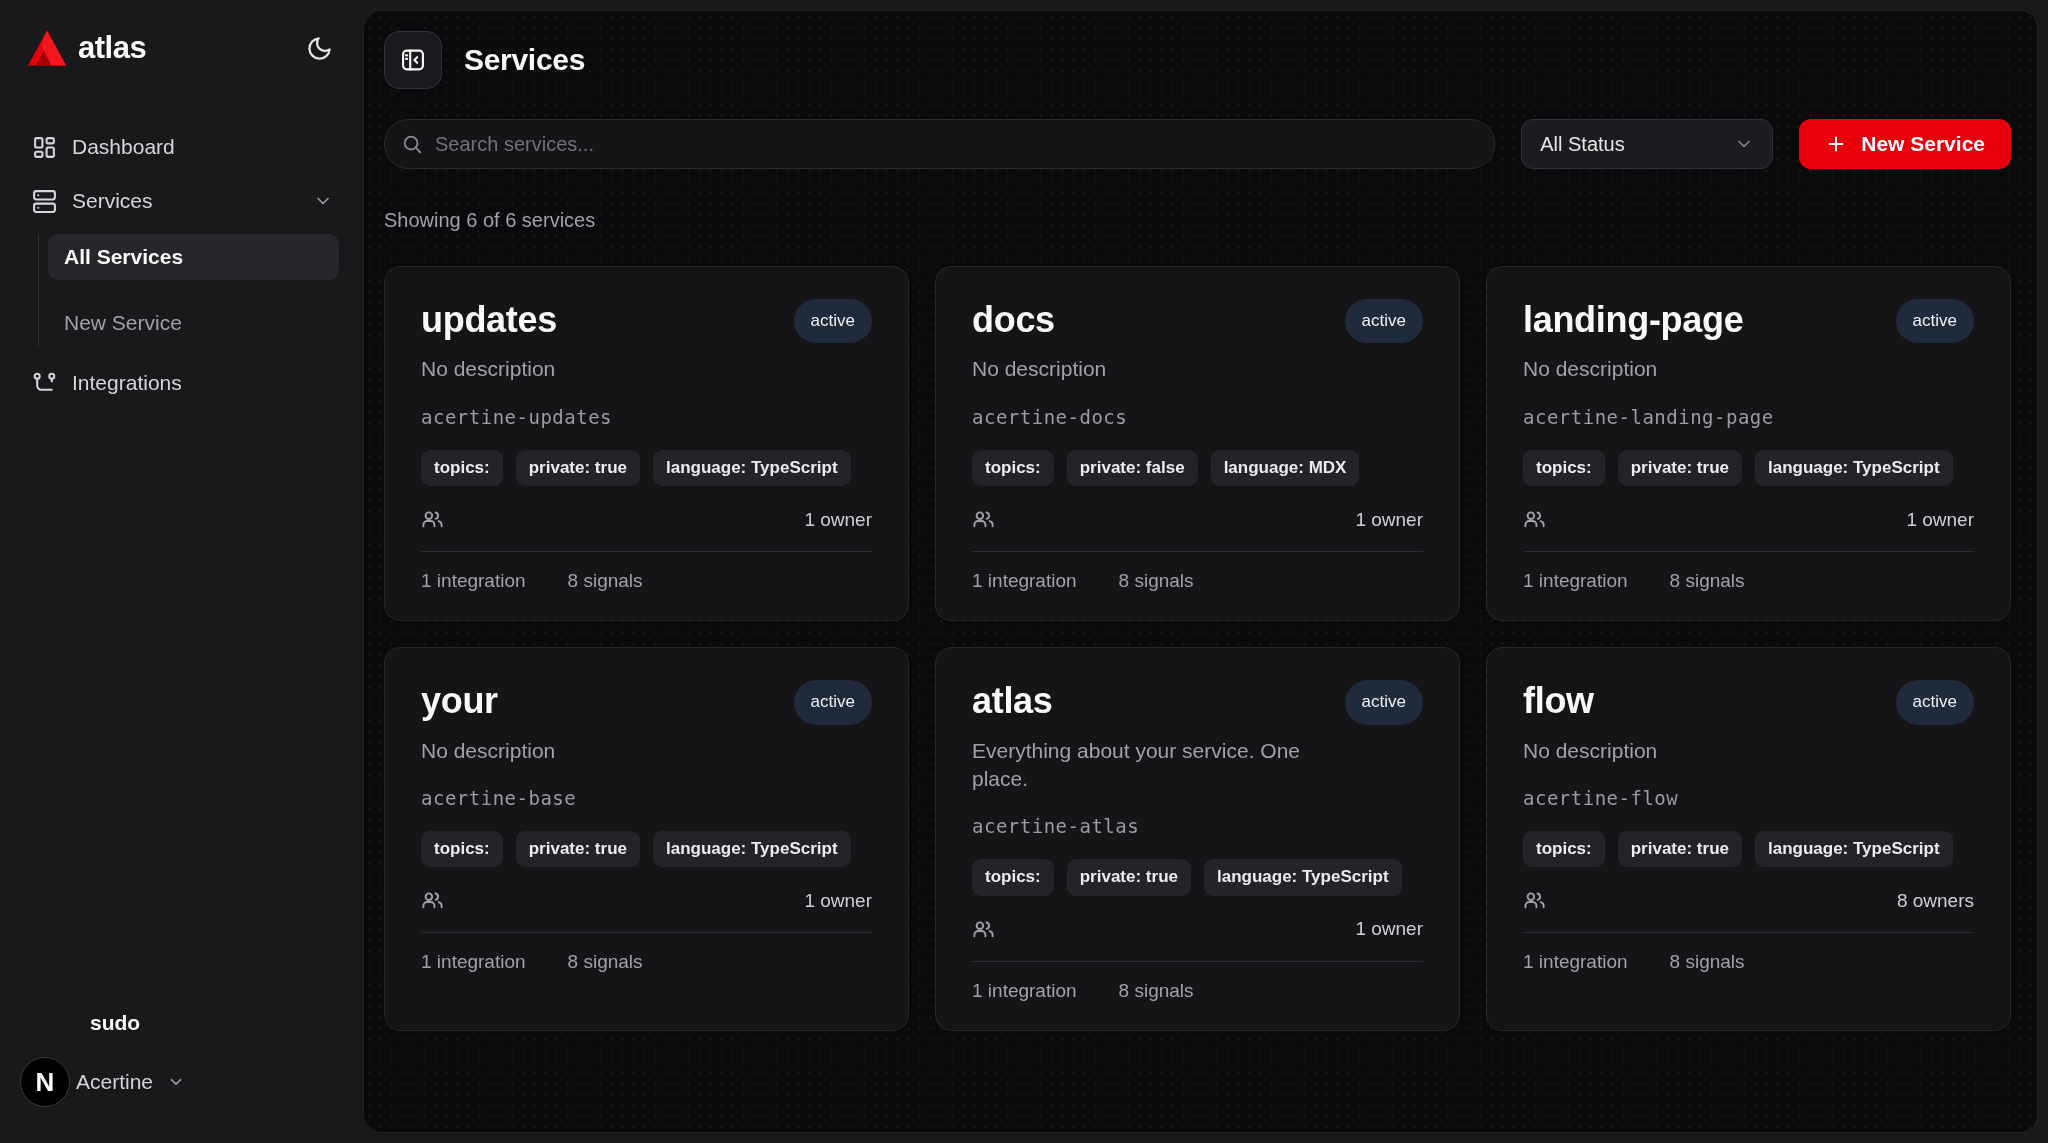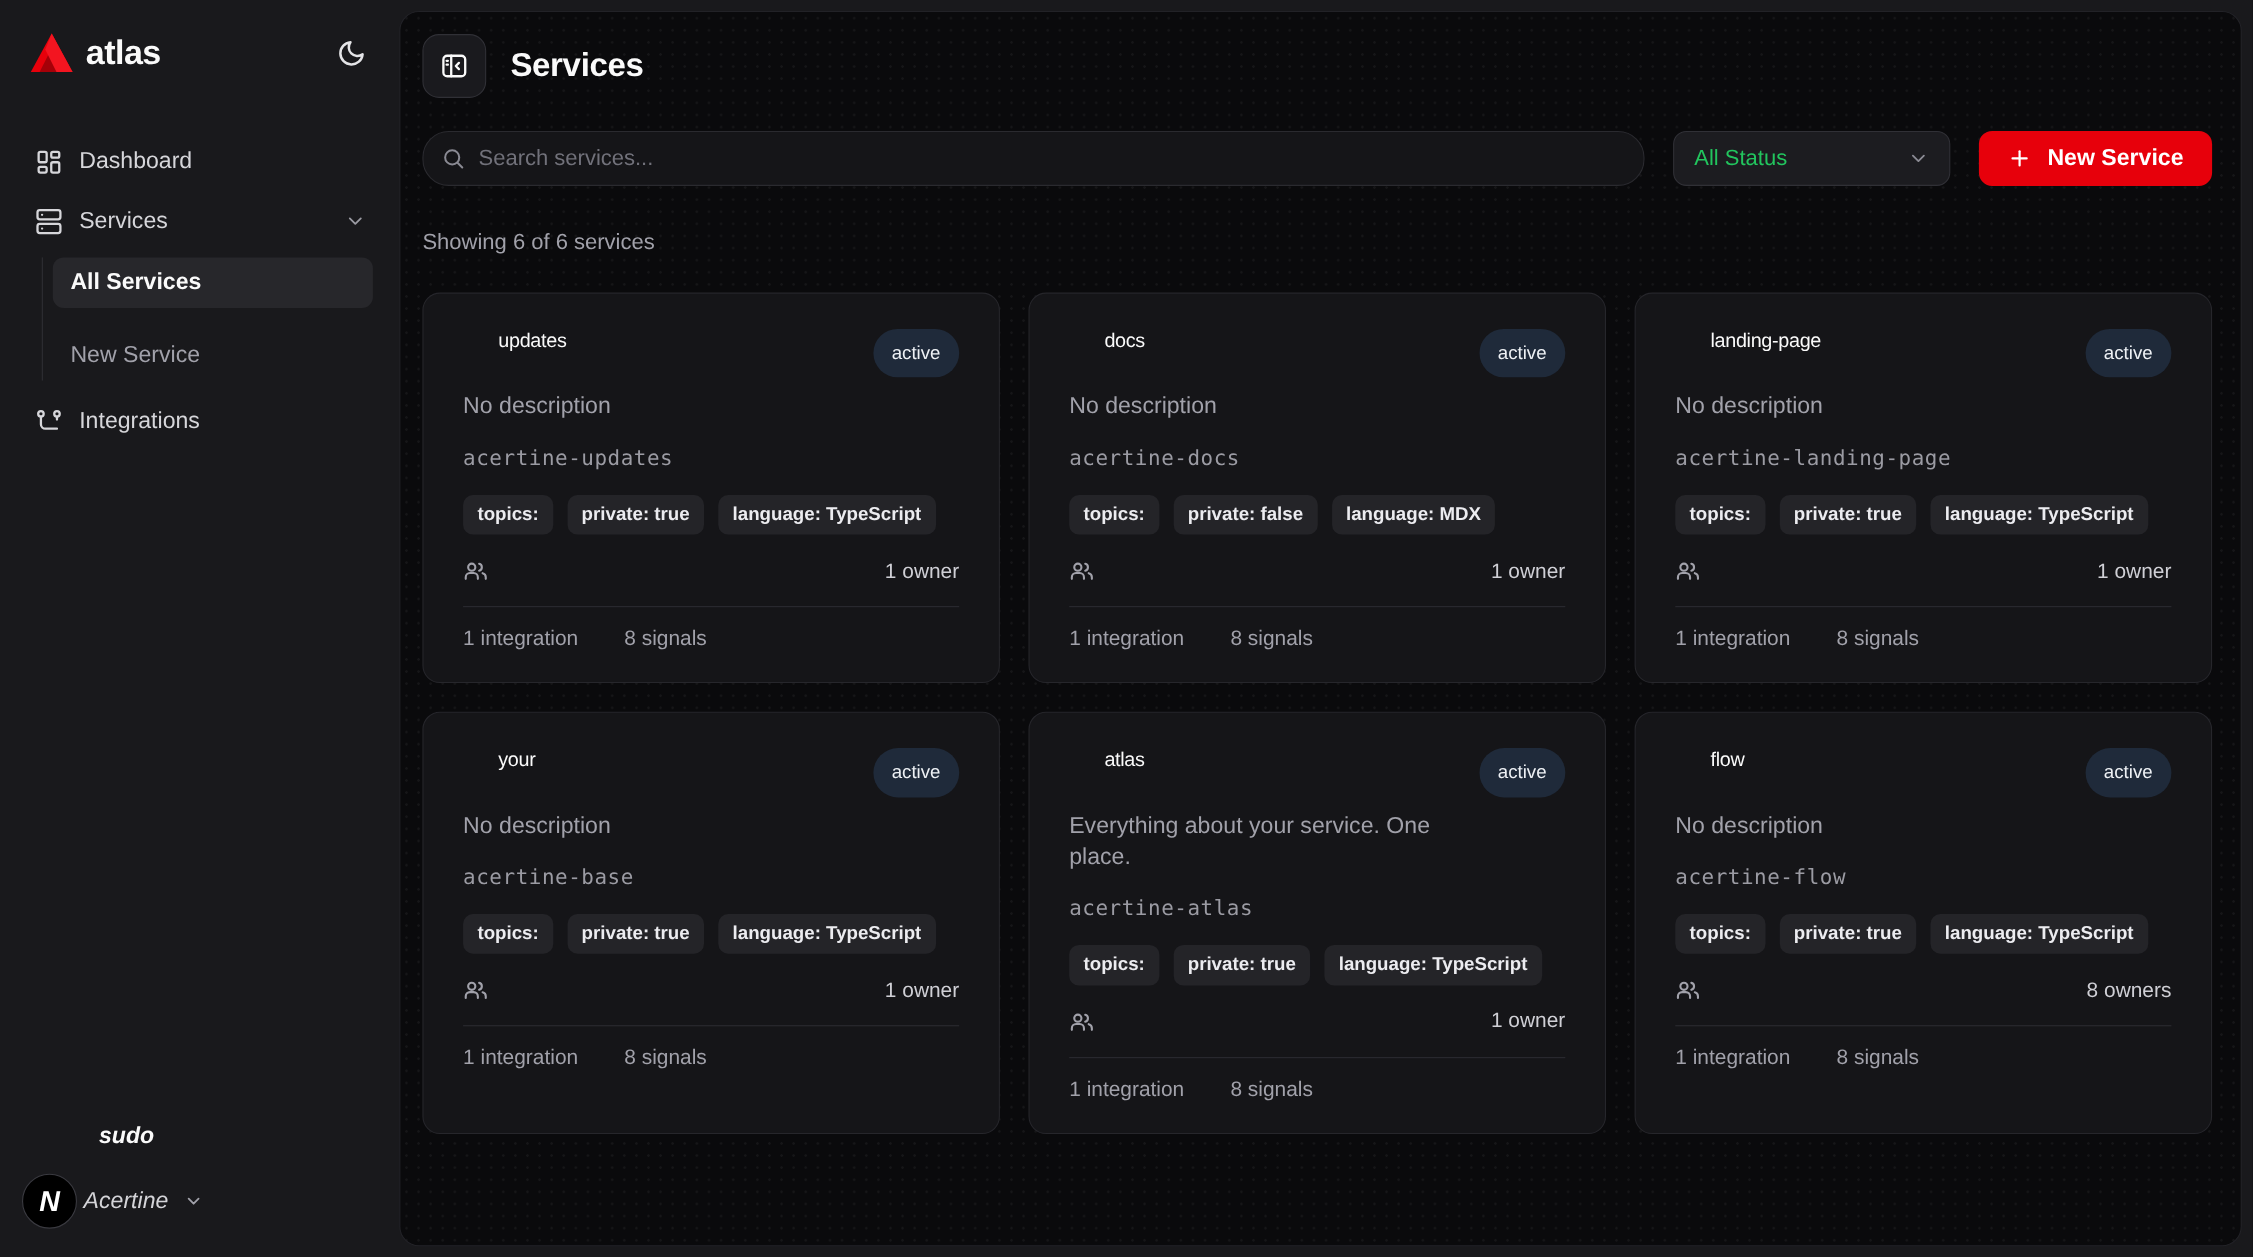--- a/index.html
+++ b/index.html
@@ -44,21 +44,21 @@
   .nav-item .chev{margin-left:auto;color:#9a9aa2;}
   .sub-list{
     margin:2px 0 6px 12px;padding-left:9px;border-left:1.5px solid #2e2e33;
     display:flex;flex-direction:column;gap:20px;
   }
   .sub-item{
     height:46px;display:flex;align-items:center;border-radius:10px;
     padding:0 16px;font-size:21px;color:var(--text-secondary);cursor:pointer;
   }
   .sub-item.active{background:#27272b;color:var(--text-primary);font-weight:700;}
-  .sidebar-footer{position:absolute;left:20px;right:24px;bottom:26px;font-style:italic;}
+  .sidebar-footer{position:absolute;left:20px;right:24px;bottom:36px;}
   .user-row{display:flex;align-items:center;gap:18px;padding-left:8px;}
   .user-avatar{
     width:44px;height:44px;border-radius:11px;
     background:linear-gradient(135deg,#ddd8cf 0%,#b9b4aa 35%,#6a665e 70%,#26242.1 100%),
                linear-gradient(135deg,#d8d4cc,#2e2c29);
     background-blend-mode:normal;
   }
   .user-name{font-size:21px;font-weight:700;}
   .org-row{display:flex;align-items:center;margin-top:12px;cursor:pointer;}
   .org-circle{
@@ -91,40 +91,40 @@
     flex:1;height:50px;border-radius:24px;background:#151518;border:1px solid #2a2a2f;
     display:flex;align-items:center;padding:0 16px;gap:12px;color:#8a8a93;
   }
   .search-box input{
     flex:1;background:none;border:none;outline:none;color:#e4e4e7;
     font-size:20px;font-family:inherit;
   }
   .search-box input::placeholder{color:#71717a;}
   .status-select{
     width:252px;height:50px;border-radius:12px;background:#1c1c20;border:1px solid #303036;
-    display:flex;align-items:center;padding:0 18px;font-size:20px;color:#22c55e;cursor:pointer;
+    display:flex;align-items:center;padding:0 18px;font-size:20px;color:#e5e5e5;cursor:pointer;
   }
   .status-select .chev{margin-left:auto;color:#8a8a93;}
   .new-service-btn{
     height:50px;border-radius:12px;background:var(--accent-red);border:none;color:#fff;
     font-size:21px;font-weight:700;font-family:inherit;cursor:pointer;
     display:flex;align-items:center;gap:14px;padding:0 26px;flex:none;
   }
   .summary{margin-top:40px;font-size:20px;color:var(--text-secondary);}
 
   
   .grid{
     margin-top:34px;display:grid;grid-template-columns:repeat(3,1fr);gap:26px;
   }
   .card{
     background:var(--card-bg);border:1px solid var(--card-border);border-radius:16px;
     padding:32px 36px 28px;cursor:pointer;
   }
   .card-head{display:flex;align-items:flex-start;}
-  .card-title{font-size:18px;font-weight:400;letter-spacing:-0.3px;margin-left:32px;}
+  .card-title{font-size:36px;font-weight:700;letter-spacing:-0.3px;}
   .badge{
     margin-left:auto;background:var(--badge-bg);color:#eef1f5;font-size:17px;
     padding:12px 17px;border-radius:999px;line-height:1.2;
   }
   .card-desc{
     margin-top:12px;font-size:21px;color:var(--text-secondary);line-height:1.35;
     max-width:350px;
   }
   .card-repo{
     margin-top:22px;font-size:19px;color:#9b9ba3;

